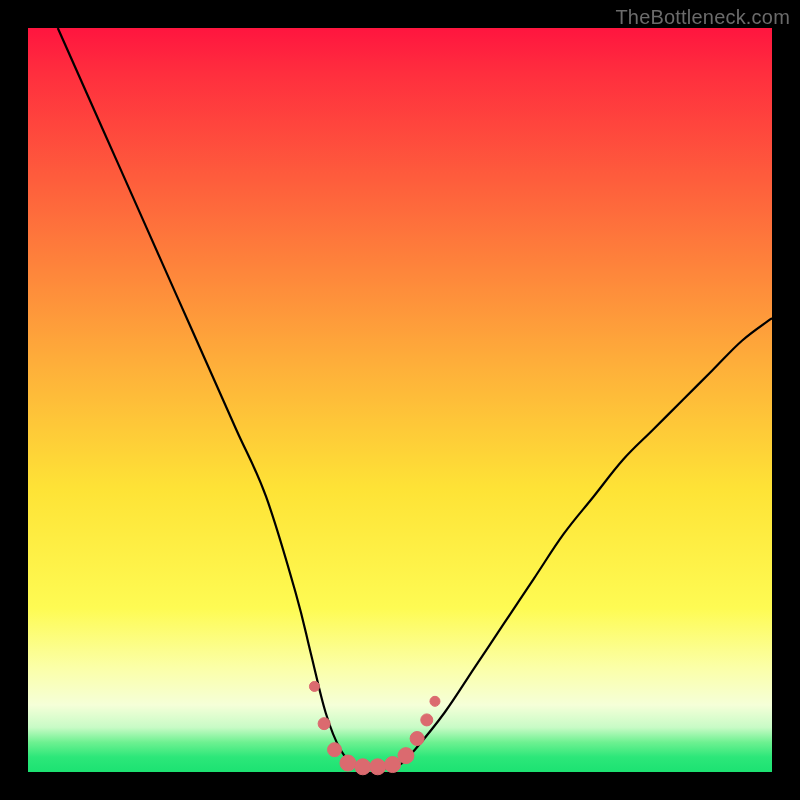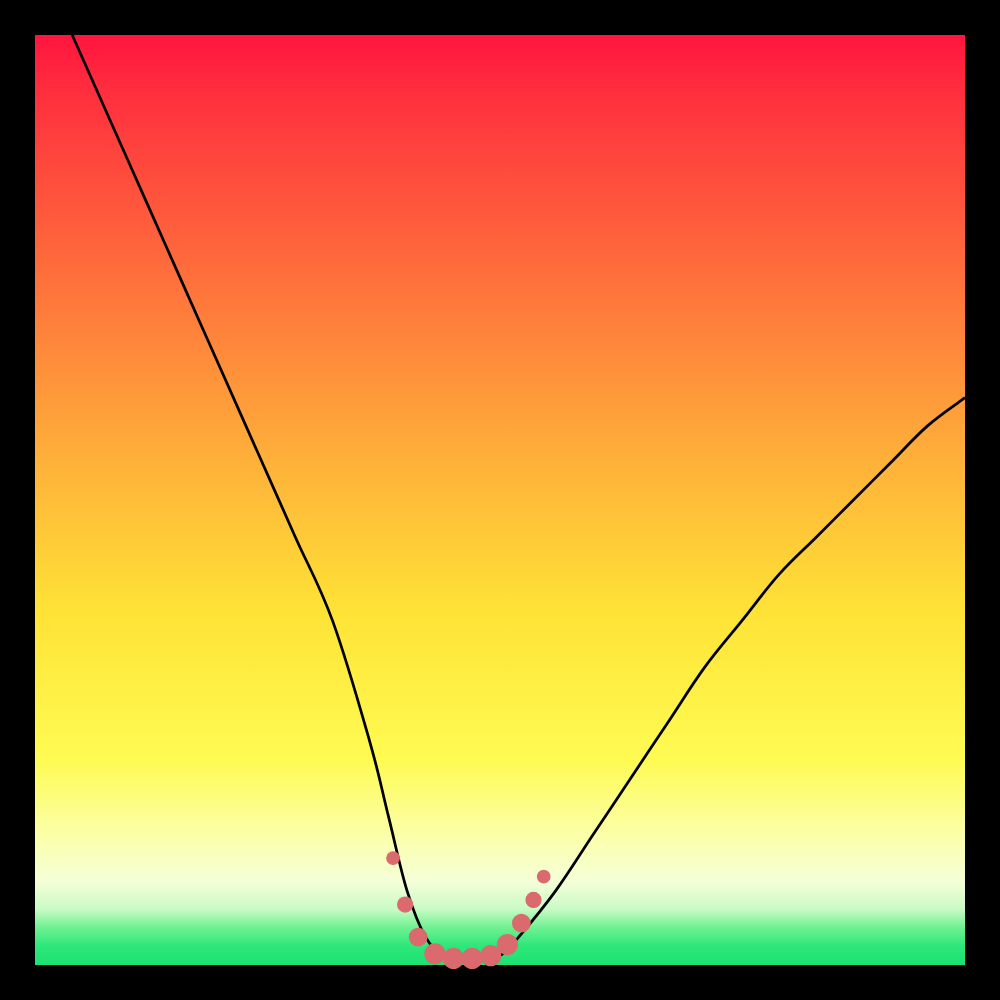--- a/index.html
+++ b/index.html
@@ -58,20 +58,21 @@
     top: 0;
     width: 744px;
     height: 744px;
     overflow: visible;
   }
 </style>
 </head>
 <body>
 
 <div class="frame">
+  <div class="watermark">TheBottleneck.com</div>
 
   <div class="plot">
     <svg class="curve" viewBox="0 0 744 744" preserveAspectRatio="none">
       <path id="curve-path" fill="none" stroke="#000000" stroke-width="2.2" d="M 29.76 0 C 35.1168 12.052799999999985, 48.806400000000004 42.85439999999991, 59.52 66.95999999999992 C 70.2336 91.06559999999993, 78.5664 109.81440000000006, 89.28 133.92000000000007 C 99.9936 158.02560000000008, 108.3264 176.7744, 119.04 200.88 C 129.7536 224.98559999999998, 138.08640000000003 243.7344, 148.8 267.84 C 159.5136 291.94559999999996, 167.8464 310.6944, 178.56 334.79999999999995 C 189.27360000000002 358.90559999999994, 197.6064 377.65439999999995, 208.32000000000002 401.76 C 219.03360000000004 425.86560000000003, 227.36640000000003 439.2576, 238.08 468.72 C 248.7936 498.18240000000003, 259.8048 537.3168000000001, 267.84 565.44 C 275.87519999999995 593.5632, 277.3632 603.5328000000001, 282.72 624.96 C 288.07680000000005 646.3872, 292.24320000000006 667.0704000000001, 297.6 684.48 C 302.9568 701.8896, 307.12319999999994 712.3055999999999, 312.47999999999996 721.68 C 317.8368 731.0544, 322.0032 733.212, 327.36 736.56 C 332.71680000000003 739.9079999999999, 336.8832 739.6103999999999, 342.24 740.28 C 347.59680000000003 740.9496, 351.7632 740.9496, 357.12 740.28 C 362.4768 739.6103999999999, 366.6432 739.9079999999999, 372 736.56 C 377.3568 733.212, 378.84479999999996 731.0544, 386.88 721.68 C 394.9152 712.3055999999999, 405.92640000000006 699.2112, 416.64000000000004 684.48 C 427.35360000000003 669.7488000000001, 435.6864 655.9104, 446.4 639.84 C 457.11359999999996 623.7696000000001, 465.44640000000004 611.2704000000001, 476.16 595.2 C 486.8736 579.1296, 495.20640000000003 566.6304, 505.92 550.56 C 516.6336 534.4895999999999, 524.9663999999999 520.6511999999999, 535.68 505.91999999999996 C 546.3936 491.18879999999996, 554.7264 482.112, 565.44 468.72 C 576.1536000000001 455.32800000000003, 584.4864000000001 443.57280000000003, 595.2 431.52000000000004 C 605.9136 419.46720000000005, 614.2463999999999 412.4736, 624.9599999999999 401.76 C 635.6736 391.0464, 644.0064 382.7136, 654.72 372 C 665.4336000000001 361.2864, 673.7664 352.95359999999994, 684.48 342.23999999999995 C 695.1936000000001 331.52639999999997, 703.5264 321.8544, 714.24 312.48 C 724.9536 303.10560000000004, 738.6432 294.17760000000004, 744 290.16"></path>
       <g id="markers-group">
           <circle cx="286.44" cy="658.44" r="5" fill="#db6a6f" stroke="#db6a6f"></circle>
           <circle cx="296.11199999999997" cy="695.64" r="6" fill="#db6a6f" stroke="#db6a6f"></circle>
           <circle cx="306.528" cy="721.68" r="7" fill="#db6a6f" stroke="#db6a6f"></circle>
           <circle cx="319.92" cy="735.072" r="8" fill="#db6a6f" stroke="#db6a6f"></circle>
           <circle cx="334.8" cy="738.792" r="8" fill="#db6a6f" stroke="#db6a6f"></circle>

